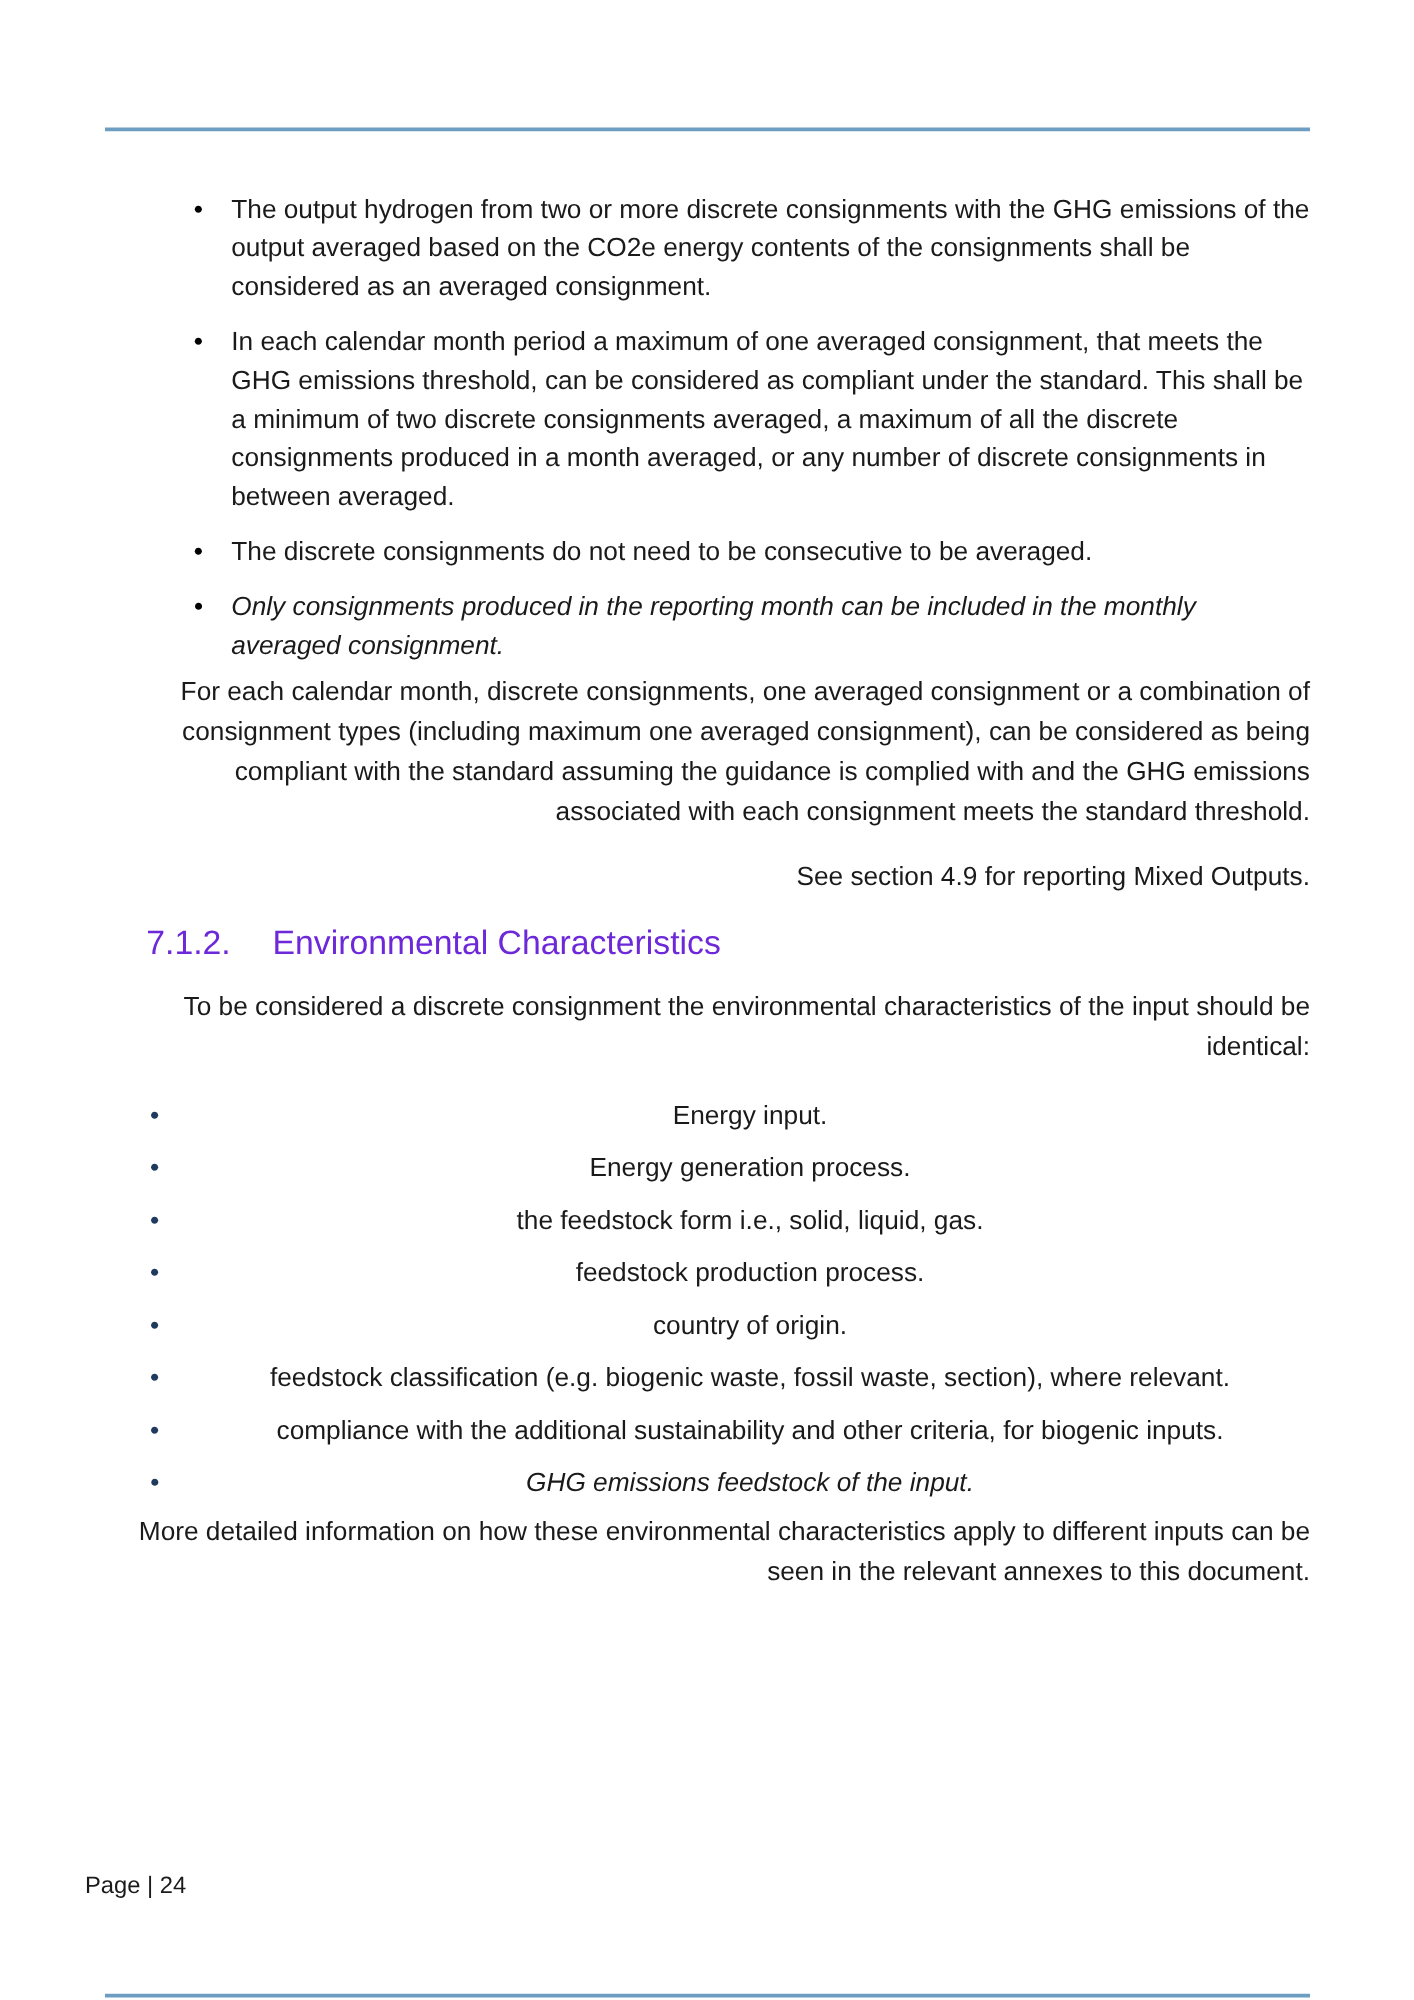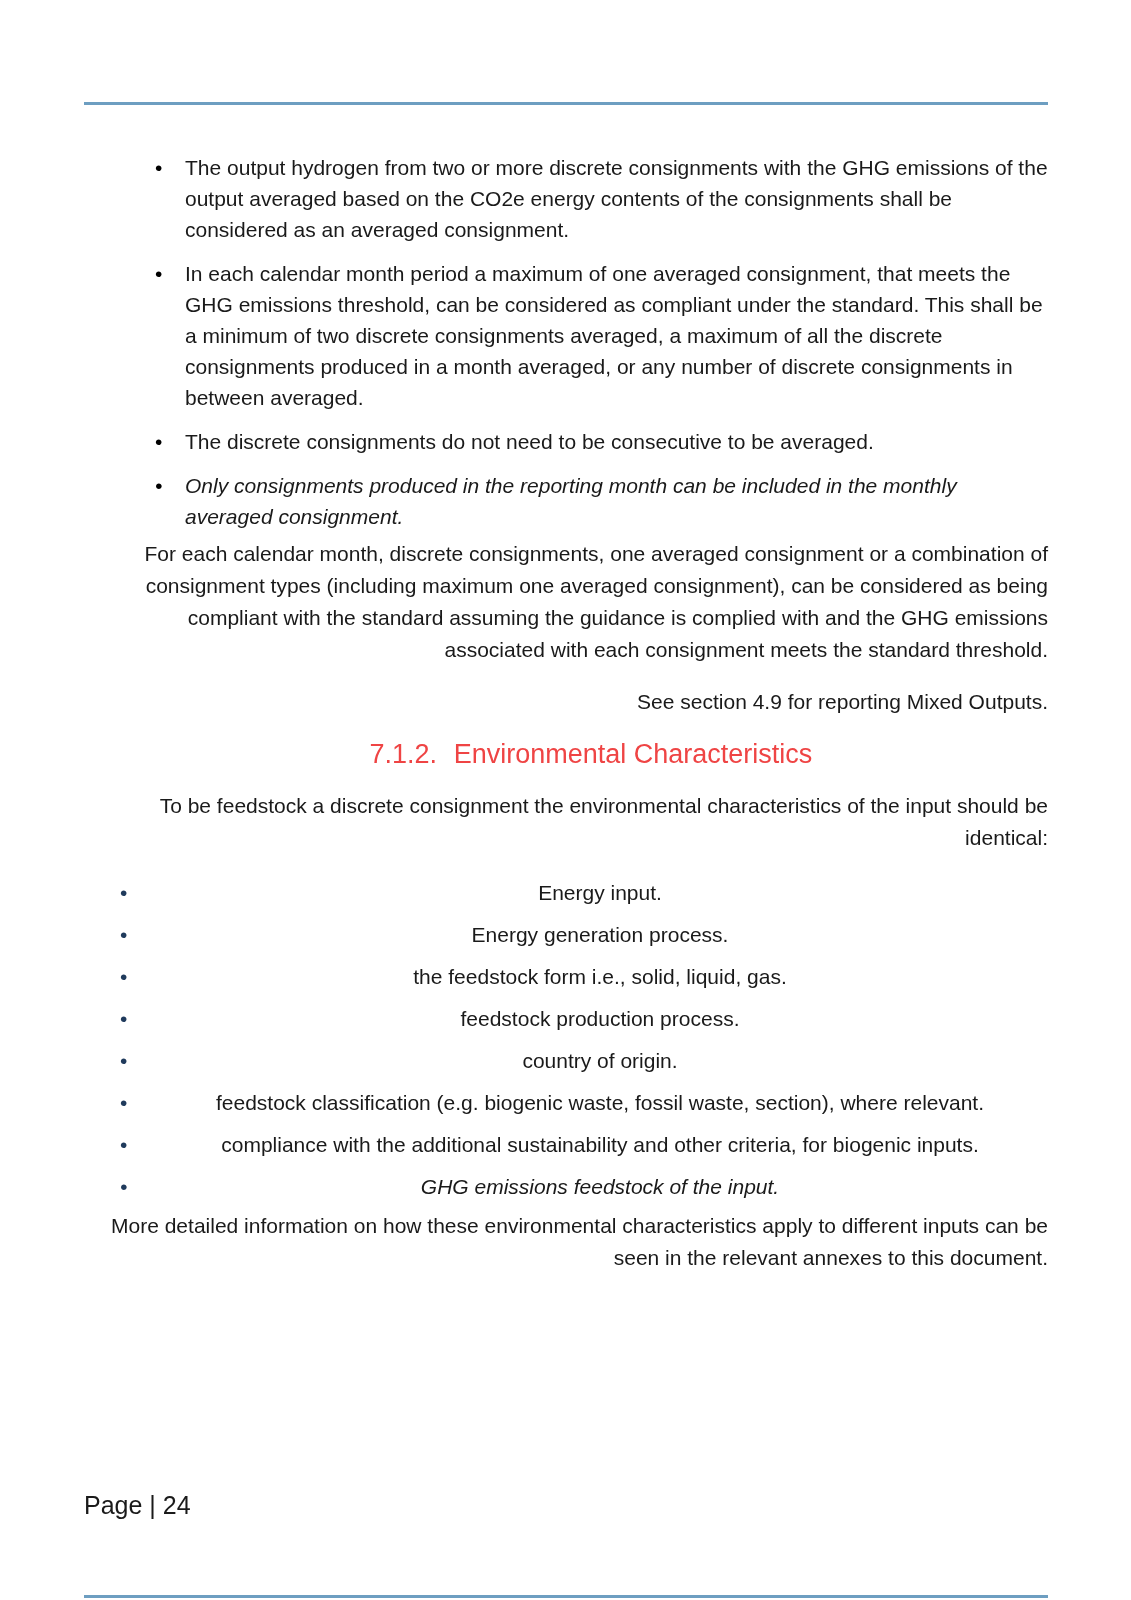--- a/index.html
+++ b/index.html
@@ -48,32 +48,31 @@
     left: 36px;
     color: #1F3A5C;
   }
   .para { margin: 0; line-height: 32px; text-align: right; }
   .p-compliance { margin-top: 6px; }
   .p-see { margin-top: 20px; }
   .heading {
     margin: 20px 0 0 33px;
     font-size: 27px;
     font-weight: 400;
-    color: #ef4444;
+    color: #6d28d9;
     line-height: 32px;
-    text-align: center;
   }
   .h-num { display: inline-block; min-width: 101px; }
   .p-intro { margin-top: 20px; }
   .p-more { margin-top: 8px; }
   .footer {
     position: absolute;
-    left: 84px;
+    left: 68px;
     bottom: 80px;
-    font-size: 25px;
+    font-size: 19px;
     color: #1a1a1a;
   }
 </style>
 </head>
 <body>
 
 <div class="page">
 
   <div class="rule top-rule"></div>
 
@@ -87,21 +86,21 @@
     </ul>
 
     <p class="para p-compliance">For each calendar month, discrete consignments, one averaged consignment or a combination of consignment types (including maximum one averaged consignment), can be considered as being compliant with the standard assuming the guidance is complied with and the GHG emissions associated with each consignment meets the standard threshold.</p>
 
     <p class="para p-see">See section 4.9 for reporting Mixed Outputs.</p>
 
     <h3 class="heading">
       <span class="h-num">7.1.2.</span><span class="h-title">Environmental Characteristics</span>
     </h3>
 
-    <p class="para p-intro">To be feedstock a discrete consignment the environmental characteristics of the input should be identical:</p>
+    <p class="para p-intro">To be considered a discrete consignment the environmental characteristics of the input should be identical:</p>
 
     <ul class="list list-2">
       <li><span>Energy input.</span></li>
       <li><span>Energy generation process.</span></li>
       <li><span>the feedstock form i.e., solid, liquid, gas.</span></li>
       <li><span>feedstock production process.</span></li>
       <li><span>country of origin.</span></li>
       <li><span>feedstock classification (e.g. biogenic waste, fossil waste, section), where relevant.</span></li>
       <li><span>compliance with the additional sustainability and other criteria, for biogenic inputs.</span></li>
       <li><span>GHG emissions feedstock of the input.</span></li>

